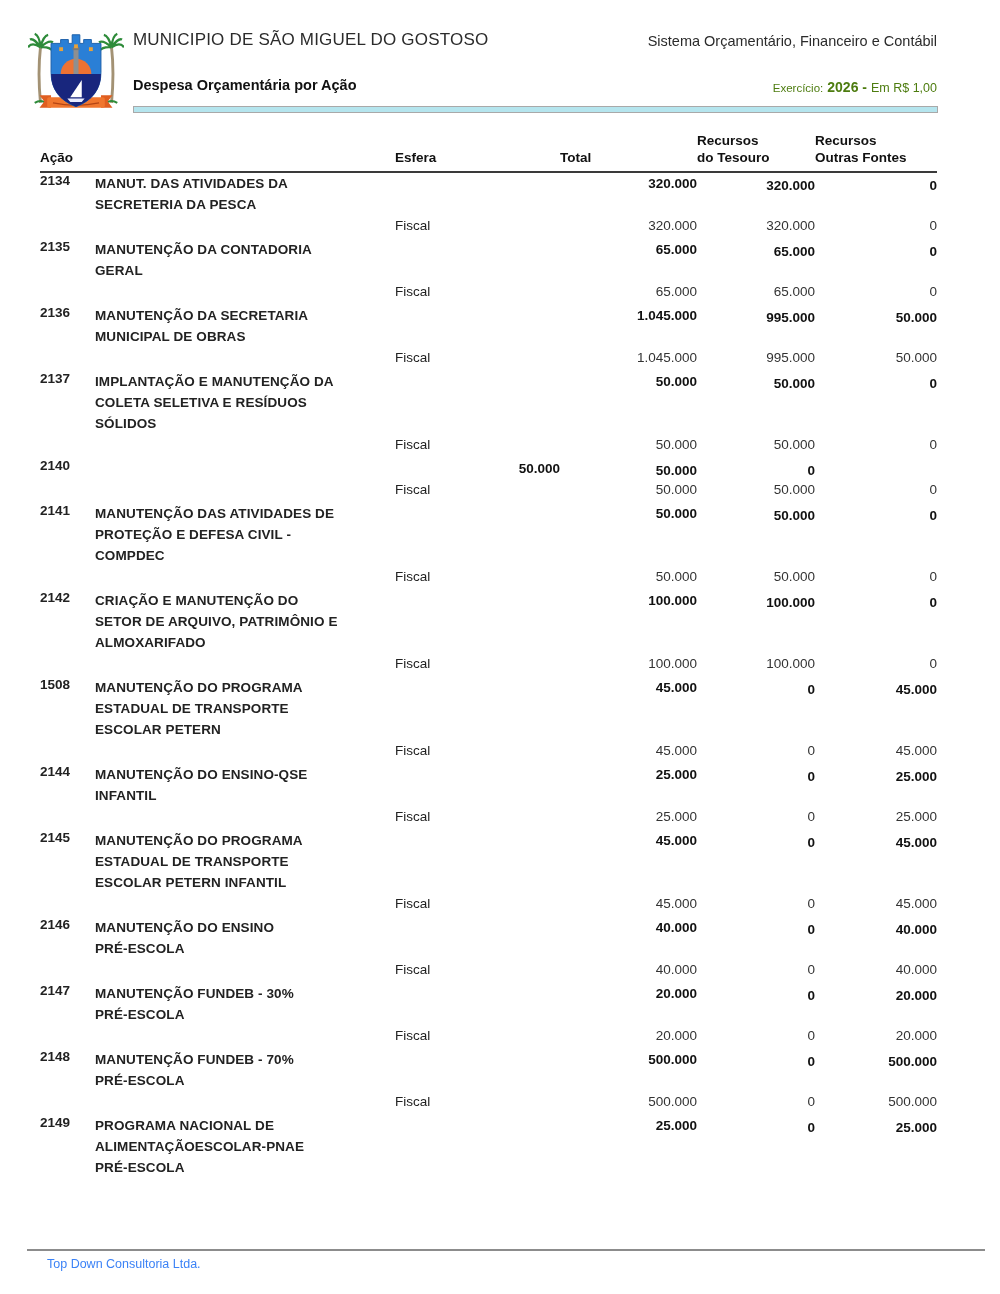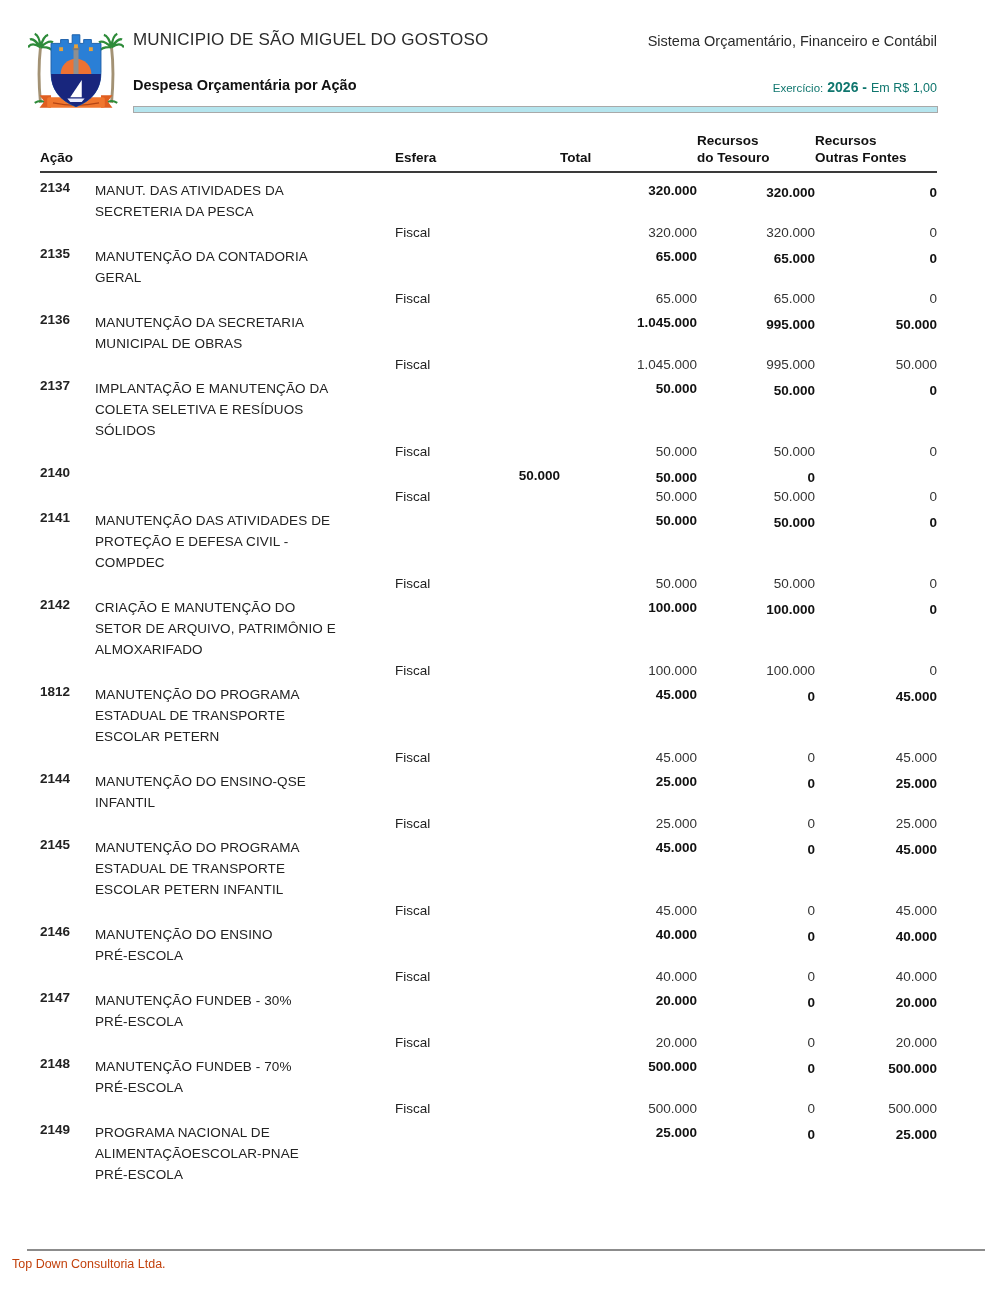--- a/index.html
+++ b/index.html
@@ -5,43 +5,43 @@
   html,body{margin:0;padding:0;}
   body{
     width:1000px;height:1294px;position:relative;background:#ffffff;
     font-family:"Liberation Sans", sans-serif;color:#222;overflow:hidden;
   }
   
   .logo{position:absolute;left:28px;top:14px;width:96px;height:102px;}
   .muni-title{position:absolute;left:133px;top:30px;font-size:17px;color:#2b2b2b;letter-spacing:.2px;}
   .report-title{position:absolute;left:133px;top:77px;font-size:14.5px;font-weight:bold;color:#111;}
   .system-name{position:absolute;right:63px;top:33px;font-size:14.5px;color:#2b2b2b;margin-left:44px;}
-  .exercise{position:absolute;right:63px;top:79px;font-size:12px;color:#0f766e;display:flex;align-items:baseline;gap:4px;}
+  .exercise{position:absolute;right:63px;top:79px;font-size:12px;color:#4d7c0f;display:flex;align-items:baseline;gap:4px;}
   .exercise .lbl{font-size:11.5px;}
   .exercise .year{font-size:14px;font-weight:bold;}
   .exercise .unit{font-size:12.5px;}
   .teal-bar{position:absolute;left:133px;top:106px;width:803px;height:5px;background:#b5e5ee;border:1px solid #a9a9a9;}
   
   .table{position:absolute;left:40px;top:132px;width:897px;}
   .trow{display:grid;grid-template-columns:55px 300px 165px 137px 118px 122px;}
   .thead{align-items:end;padding-bottom:5px;border-bottom:2px solid #3a3a3a;}
   .th{font-weight:bold;font-size:13.5px;color:#111;line-height:17px;}
   .th.right{text-align:left;}
-  .tbody{padding-top:7px;}
+  .tbody{}
   .cell{font-size:13.5px;}
   .code{font-weight:bold;}
-  .desc{font-weight:normal;line-height:21px;white-space:pre-line;letter-spacing:.1px;}
+  .desc{font-weight:bold;line-height:21px;white-space:pre-line;letter-spacing:.1px;}
   .num{text-align:right;line-height:21px;color:#333;}
   .num.bold{font-weight:bold;color:#111;}
   .num.offset{padding-top:5px;line-height:16px;}
   .row-fiscal{line-height:21px;margin-bottom:3px;}
   .esfera{color:#222;}
   
   .footer-line{position:absolute;left:27px;top:1249px;width:958px;border-top:2px solid #8c8c8c;}
-  .footer-text{position:absolute;left:12px;top:1257px;font-size:12.5px;color:#c2410c;}
+  .footer-text{position:absolute;left:47px;top:1257px;font-size:12.5px;color:#3b82f6;}
 </style>
 </head>
 <body>
 
 <div class="logo">
   <svg viewBox="0 0 100 105" width="96" height="102">
 
     <g>
       <path d="M13,92 Q10,60 13,34" stroke="#a39274" stroke-width="3" fill="none"></path>
       <path d="M13,34 Q4,28 0,34 M13,34 Q6,24 2,26 M13,34 Q12,22 7,20 M13,34 Q16,22 21,21 M13,34 Q22,26 26,29 M13,34 Q22,33 26,38" stroke="#2e8b3a" stroke-width="2.4" fill="none"></path>
@@ -238,21 +238,21 @@
       <div class="cell"></div>
       <div class="cell esfera">Fiscal</div>
       <div class="cell num">100.000</div>
       <div class="cell num">100.000</div>
       <div class="cell num">0</div>
     </div>
   </div>
 
   <div class="action-block">
     <div class="trow row-main">
-      <div class="cell code">1812</div>
+      <div class="cell code">1508</div>
       <div class="cell desc">MANUTENÇÃO DO PROGRAMA
 ESTADUAL DE TRANSPORTE
 ESCOLAR PETERN</div>
       <div class="cell"></div>
       <div class="cell num bold">45.000</div>
       <div class="cell num bold offset">0</div>
       <div class="cell num bold offset">45.000</div>
     </div>
     <div class="trow row-fiscal">
       <div class="cell"></div>

